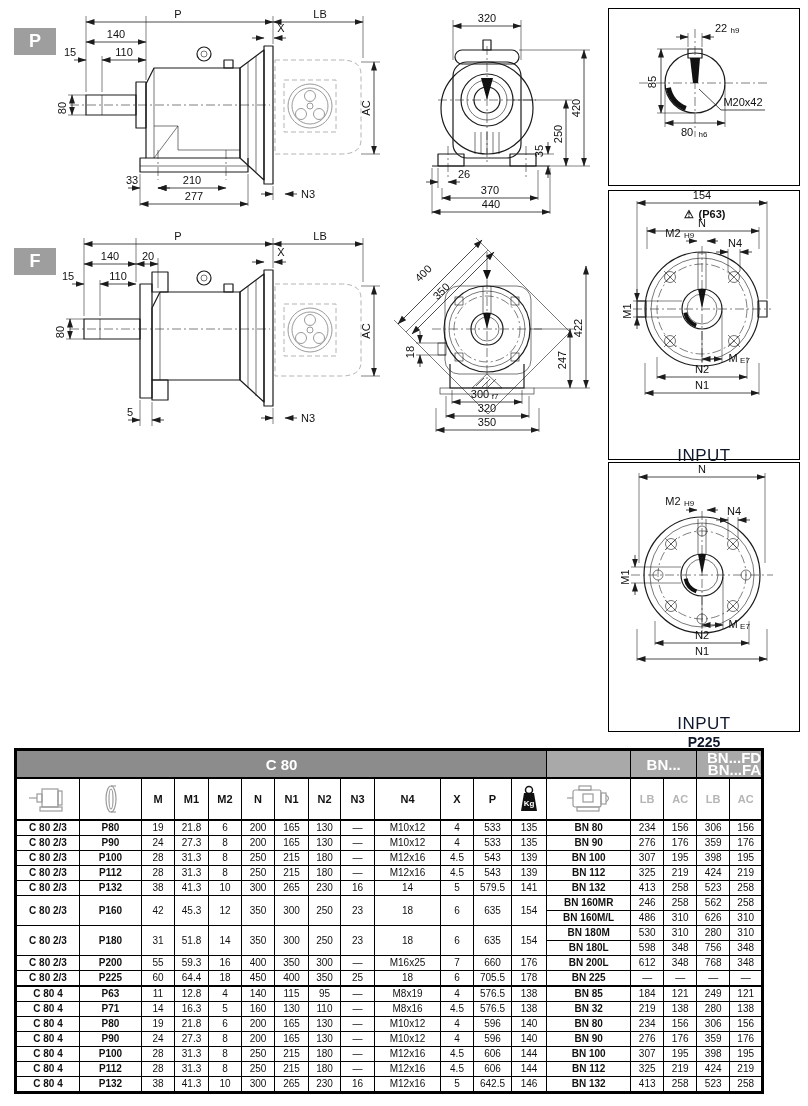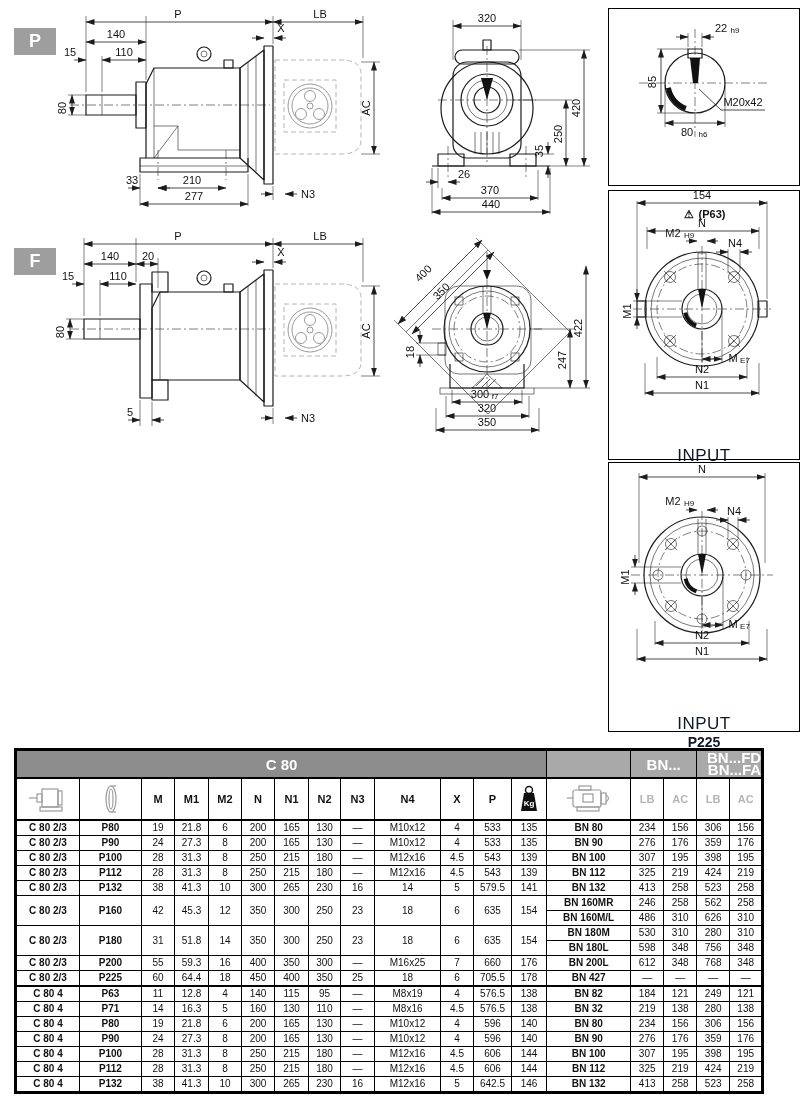--- a/index.html
+++ b/index.html
@@ -774,41 +774,41 @@
           <td class="c-val" rowspan="1">64.4</td>
           <td class="c-val" rowspan="1">18</td>
           <td class="c-val" rowspan="1">450</td>
           <td class="c-val" rowspan="1">400</td>
           <td class="c-val" rowspan="1">350</td>
           <td class="c-val" rowspan="1">25</td>
           <td class="c-val" rowspan="1">18</td>
           <td class="c-val" rowspan="1">6</td>
           <td class="c-val" rowspan="1">705.5</td>
           <td class="c-kgv" rowspan="1">178</td>
-          <td class="c-bn">BN 427</td>
+          <td class="c-bn">BN 225</td>
           <td class="c-bnv">—</td>
           <td class="c-bnv">—</td>
           <td class="c-bnv">—</td>
           <td class="c-bnv">—</td>
         </tr>
         <tr class="row-sep">
           <td class="c-model" rowspan="1">C 80 4</td>
           <td class="c-size" rowspan="1">P63</td>
           <td class="c-val" rowspan="1">11</td>
           <td class="c-val" rowspan="1">12.8</td>
           <td class="c-val" rowspan="1">4</td>
           <td class="c-val" rowspan="1">140</td>
           <td class="c-val" rowspan="1">115</td>
           <td class="c-val" rowspan="1">95</td>
           <td class="c-val" rowspan="1">—</td>
           <td class="c-val" rowspan="1">M8x19</td>
           <td class="c-val" rowspan="1">4</td>
           <td class="c-val" rowspan="1">576.5</td>
           <td class="c-kgv" rowspan="1">138</td>
-          <td class="c-bn">BN 82</td>
+          <td class="c-bn">BN 85</td>
           <td class="c-bnv">184</td>
           <td class="c-bnv">121</td>
           <td class="c-bnv">249</td>
           <td class="c-bnv">121</td>
         </tr>
         <tr>
           <td class="c-model" rowspan="1">C 80 4</td>
           <td class="c-size" rowspan="1">P71</td>
           <td class="c-val" rowspan="1">14</td>
           <td class="c-val" rowspan="1">16.3</td>

